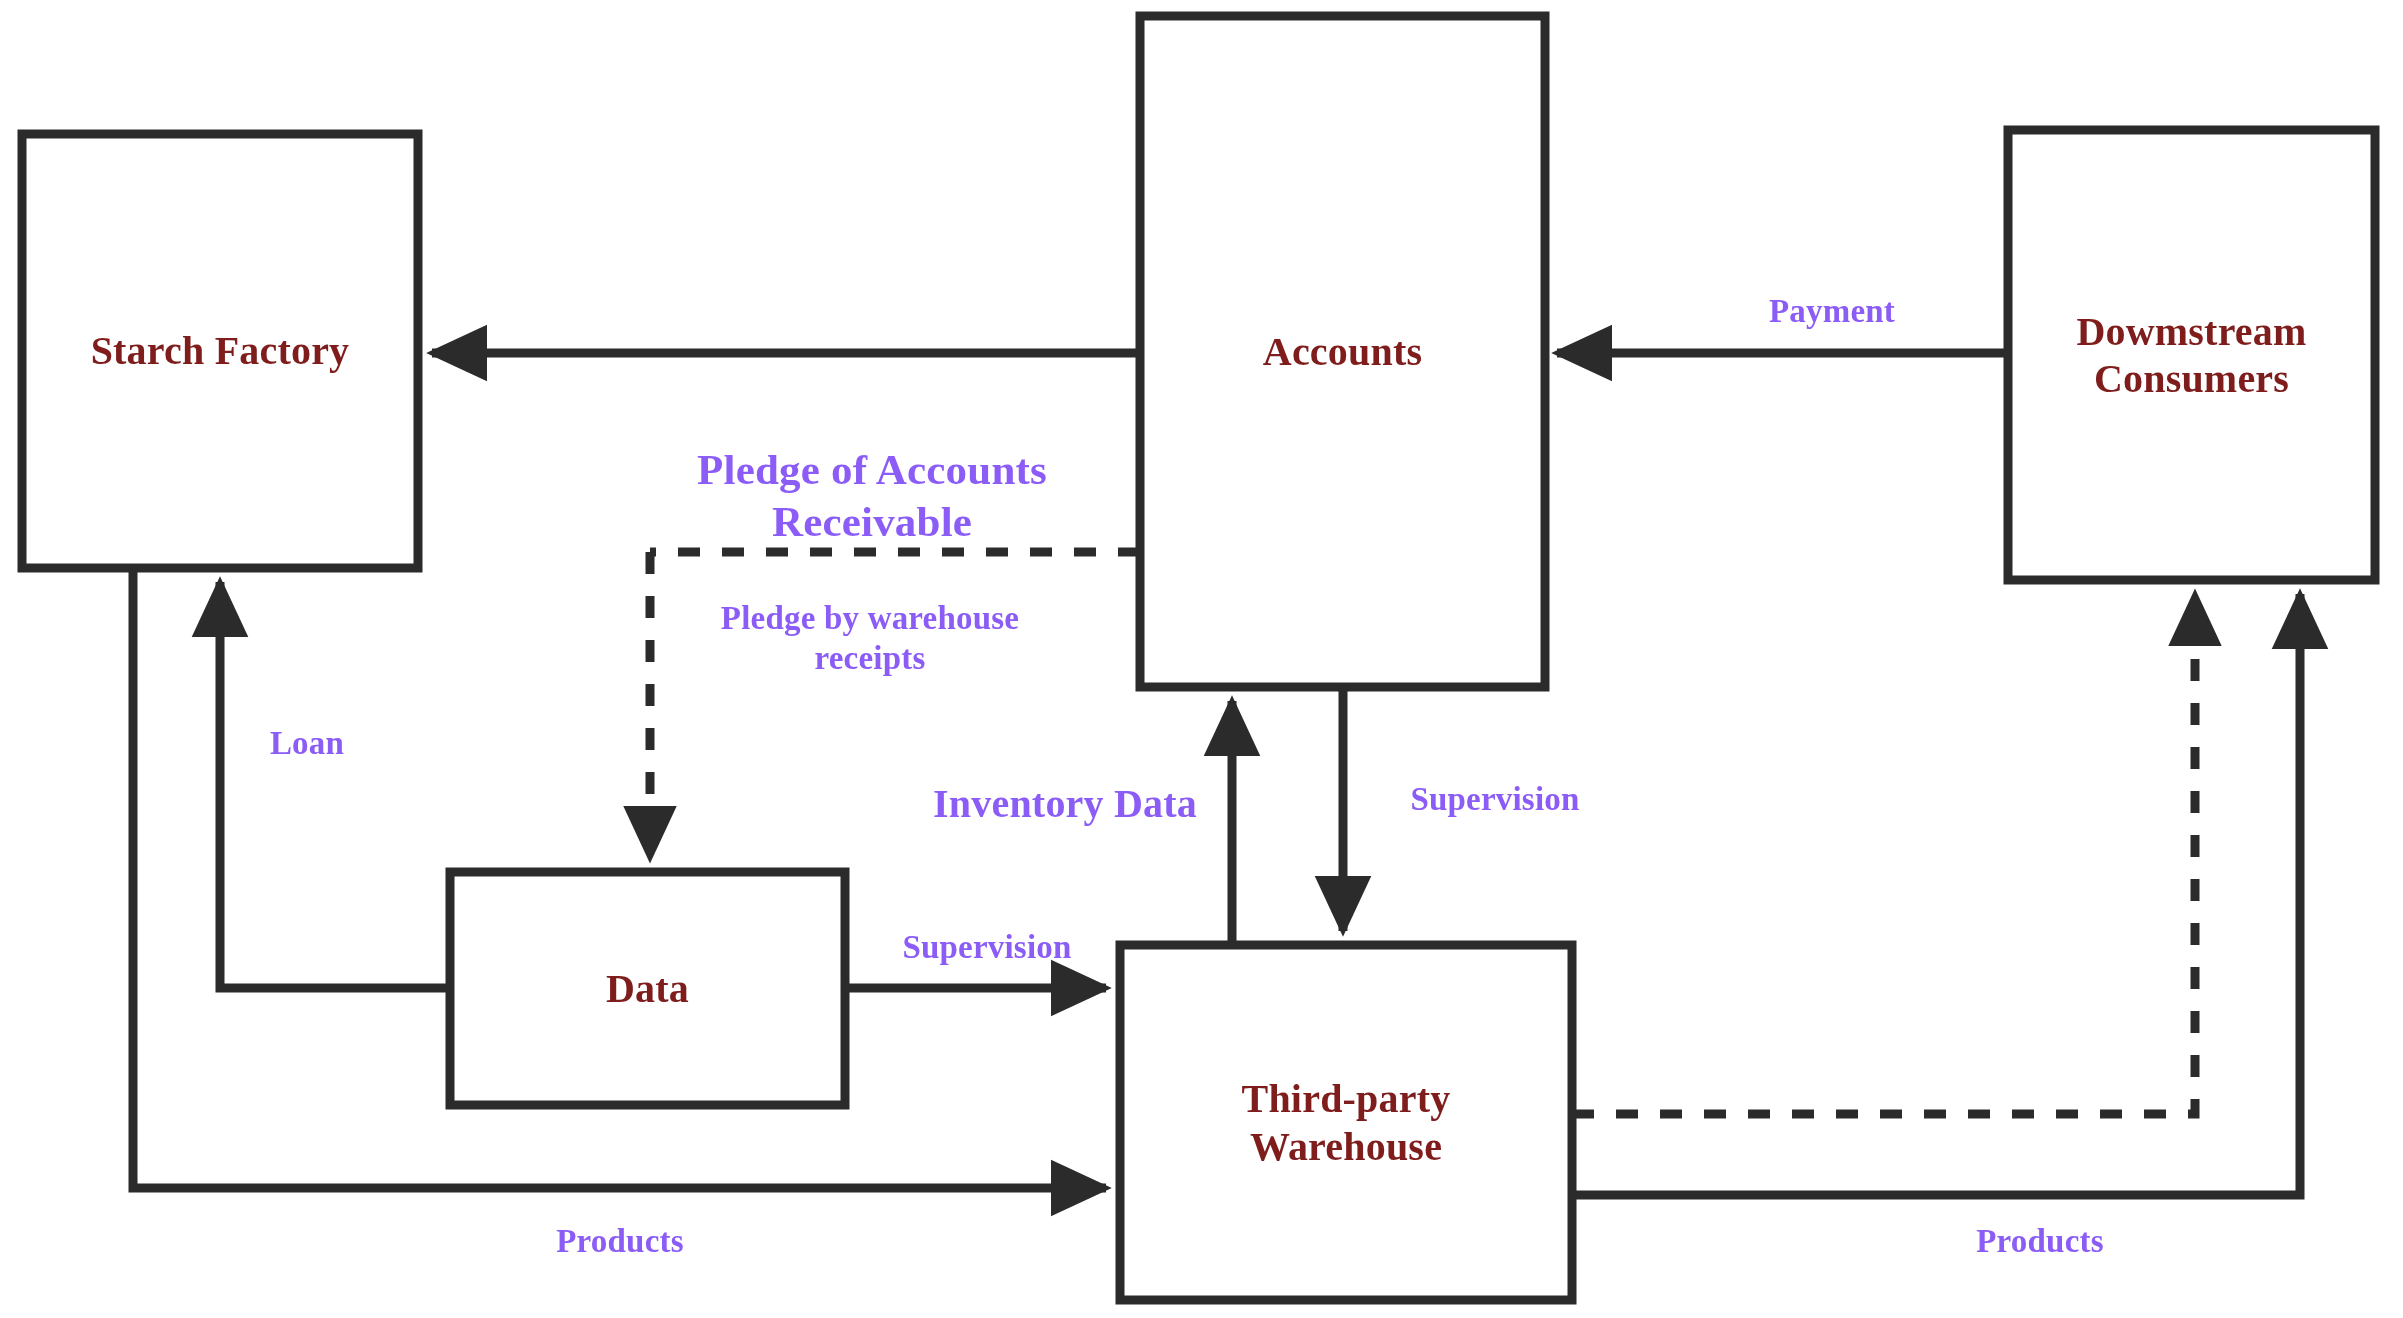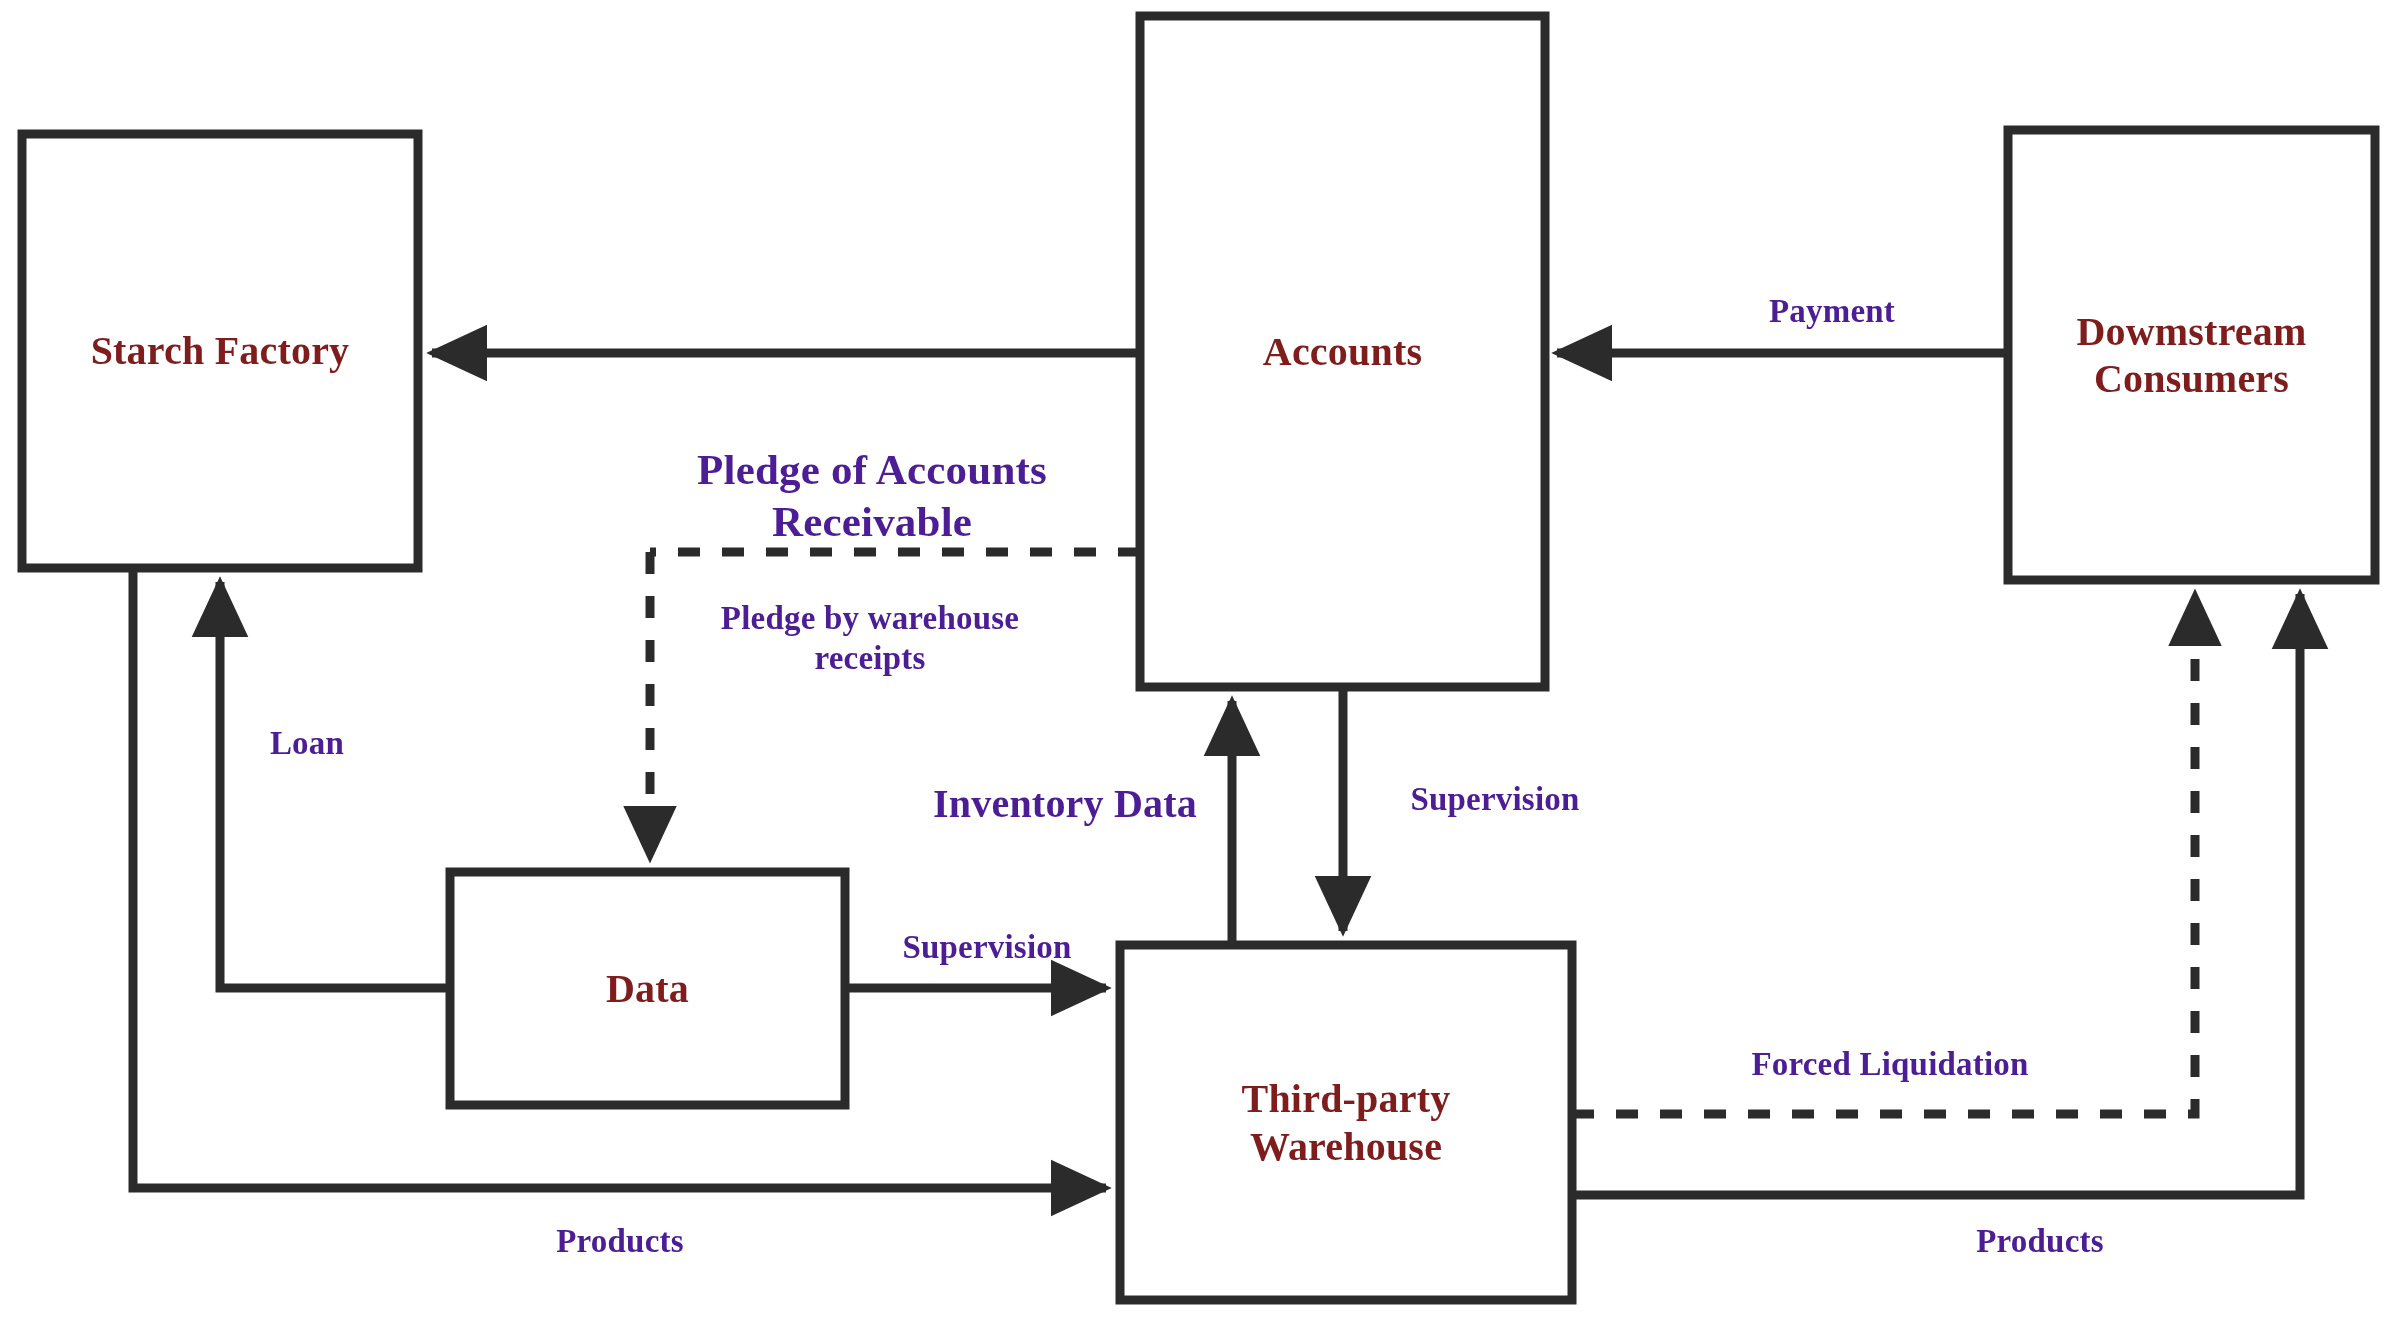--- a/index.html
+++ b/index.html
@@ -16,21 +16,21 @@
     color:#7f1d1d;
     line-height:1.18;
     letter-spacing:0.2px;
     pointer-events:none;
   }
   .edge-label{
     position:absolute;
     text-align:center;
     font-family:"Liberation Serif","DejaVu Serif",serif;
     font-weight:700;
-    color:#4c1d95;
+    color:#8b5cf6;
     line-height:1.2;
     letter-spacing:0.2px;
     pointer-events:none;
     white-space:pre-line;
   }
   .box-hit{position:absolute;background:transparent;}
 </style>
 </head>
 <body>
 
@@ -100,21 +100,20 @@
 receipts</div>
 
   <div class="edge-label" style="left:232px;top:724px;width:150px;font-size:33px;">Loan</div>
 
   <div class="edge-label" style="left:920px;top:780px;width:290px;font-size:40px;">Inventory Data</div>
 
   <div class="edge-label" style="left:1370px;top:780px;width:250px;font-size:33px;">Supervision</div>
 
   <div class="edge-label" style="left:862px;top:928px;width:250px;font-size:33px;">Supervision</div>
 
-  <div class="edge-label" style="left:1720px;top:1045px;width:340px;font-size:33px;">Forced Liquidation</div>
 
   <div class="edge-label" style="left:510px;top:1222px;width:220px;font-size:33px;">Products</div>
 
   <div class="edge-label" style="left:1930px;top:1222px;width:220px;font-size:33px;">Products</div>
 
   <div class="box-hit" style="left:22px;top:134px;width:396px;height:434px;"></div>
   <div class="box-hit" style="left:1140px;top:16px;width:405px;height:671px;"></div>
   <div class="box-hit" style="left:2008px;top:130px;width:367px;height:450px;"></div>
   <div class="box-hit" style="left:450px;top:872px;width:395px;height:233px;"></div>
   <div class="box-hit" style="left:1120px;top:945px;width:452px;height:355px;"></div>

